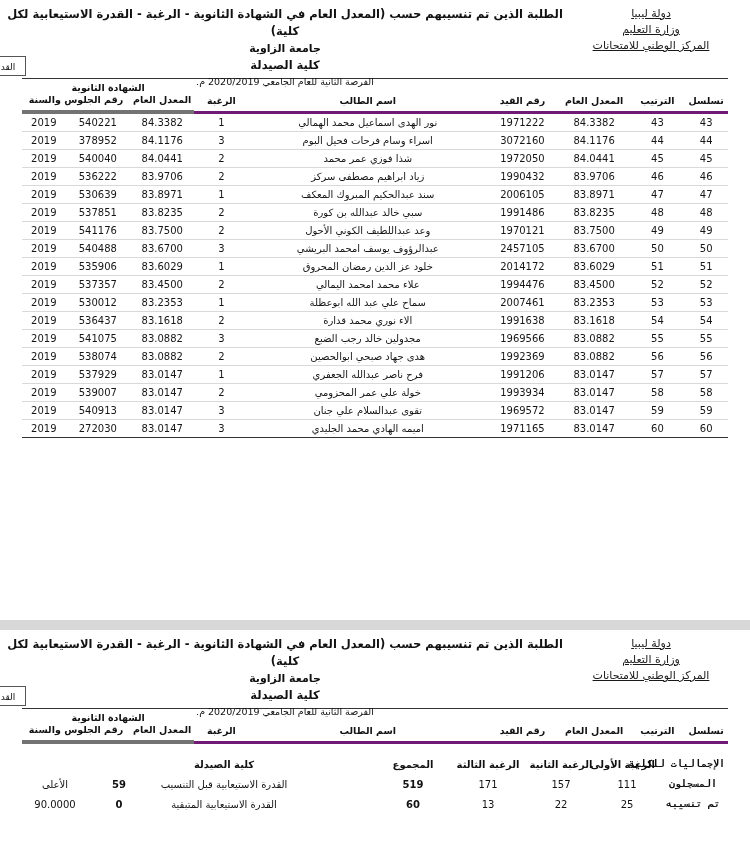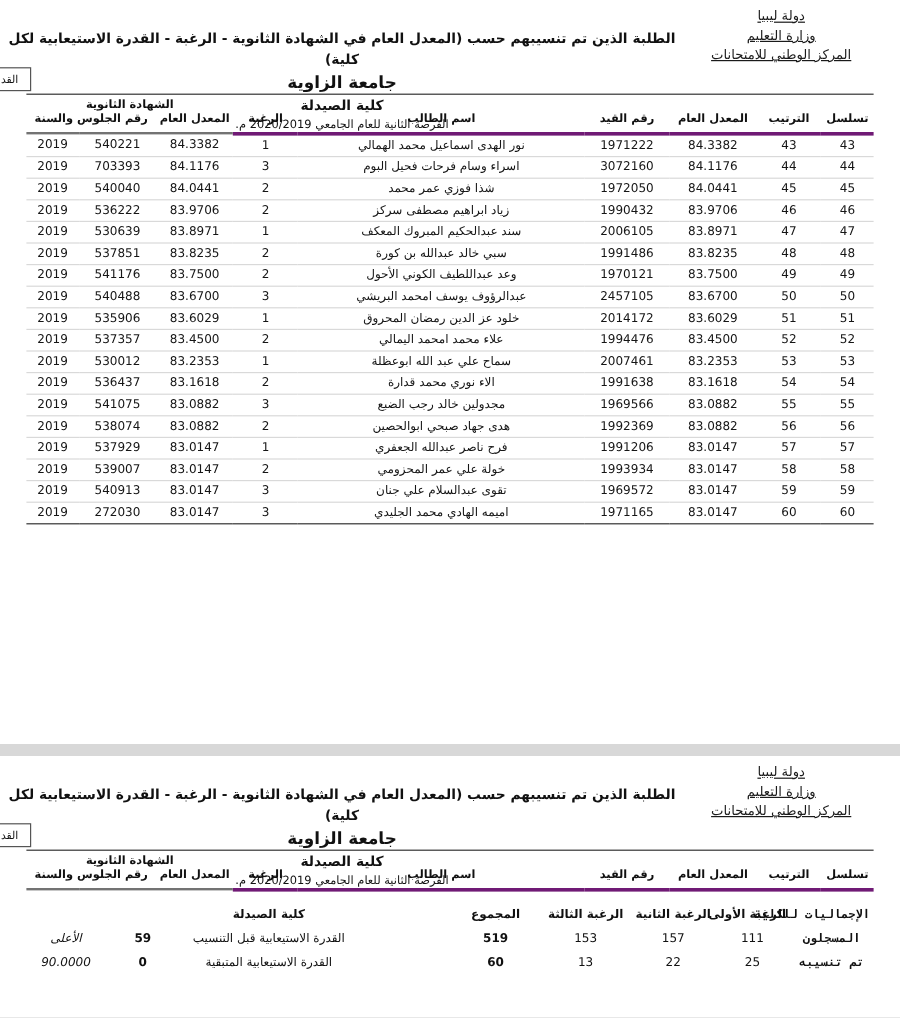--- a/index.html
+++ b/index.html
@@ -35,32 +35,32 @@
     width: 170px;
     text-align: center;
     font-size: 11px;
     line-height: 1.45;
     color: #1a1a1a;
   }
   .hdr-right div { white-space: nowrap; text-decoration: underline; }
   .hdr-right .l3 { letter-spacing: 0.5px; }
   .hdr-center {
     position: absolute;
-    top: 24px;
+    top: 6px;
     left: 0;
     right: 180px;
     text-align: center;
   }
   .hdr-center .t1 {
     font-size: 11.5px;
     font-weight: bold;
     line-height: 1.5;
   }
   .hdr-center .t2 {
-    font-size: 14px;
+    font-size: 11px;
     font-weight: bold;
     line-height: 1.5;
   }
   .hdr-center .t3 {
     font-size: 11.5px;
     font-weight: bold;
     line-height: 1.5;
   }
   .hdr-center .t4 {
     font-size: 9.5px;
@@ -104,21 +104,21 @@
     padding: 3px 2px 5px 2px;
     vertical-align: bottom;
     border-bottom: 3px solid #701a75;
     color: #111;
   }
   table.main thead th.cert {
     border-bottom: none;
     padding-bottom: 1px;
   }
   table.main thead tr.sub th {
-    border-bottom: 2px solid #737373;
+    border-bottom: 4px solid #737373;
     padding-top: 0;
   }
   table.main tbody td {
     padding: 3px 3px;
     font-size: 10px;
     border-bottom: 1px solid #d9d9d9;
     text-align: center;
     white-space: nowrap;
     color: #151515;
   }
@@ -160,21 +160,21 @@
     font-size: 10px;
   }
   table.tot th { font-weight: bold; font-size: 10px; }
   .lbl-right { text-align: center; font-weight: bold; font-family: Liberation Mono, monospace; }
   .bigval { font-weight: bold; font-size: 11.5px; }
   .cap-box {
     font-size: 9.5px;
     text-align: center;
   }
   .cap-num { font-weight: bold; font-size: 11px; text-align: center; }
-  .far-left { font-size: 9.5px; text-align: left; font-style: italic; }
+  .far-left { font-size: 9.5px; text-align: left; }
 </style>
 </head>
 <body>
 
 <div class="page page1">
 
   <div class="hdr">
     <div class="hdr-left-stub">
       <div class="line">ا</div>
       <div class="line">ا</div>
@@ -237,21 +237,21 @@
           <td>2019</td>
         </tr>
         <tr>
           <td>44</td>
           <td>44</td>
           <td>84.1176</td>
           <td>3072160</td>
           <td class="name">اسراء وسام فرحات فحيل البوم</td>
           <td>3</td>
           <td>84.1176</td>
-          <td>703393</td>
+          <td>378952</td>
           <td>2019</td>
         </tr>
         <tr>
           <td>45</td>
           <td>45</td>
           <td>84.0441</td>
           <td>1972050</td>
           <td class="name">شذا فوزي عمر محمد</td>
           <td>2</td>
           <td>84.0441</td>
@@ -505,21 +505,21 @@
           <th>المجموع</th>
           <th></th>
           <th class="cap-box">كلية الصيدلة</th>
           <th></th>
           <th></th>
         </tr>
         <tr>
           <td class="lbl-right">المسجلون</td>
           <td>111</td>
           <td>157</td>
-          <td>153</td>
+          <td>171</td>
           <td class="bigval">519</td>
           <td></td>
           <td class="cap-box">القدرة الاستيعابية قبل التنسيب</td>
           <td class="cap-num">59</td>
           <td class="far-left">الأعلى</td>
         </tr>
         <tr>
           <td class="lbl-right">تم تنسيبه</td>
           <td>25</td>
           <td>22</td>

